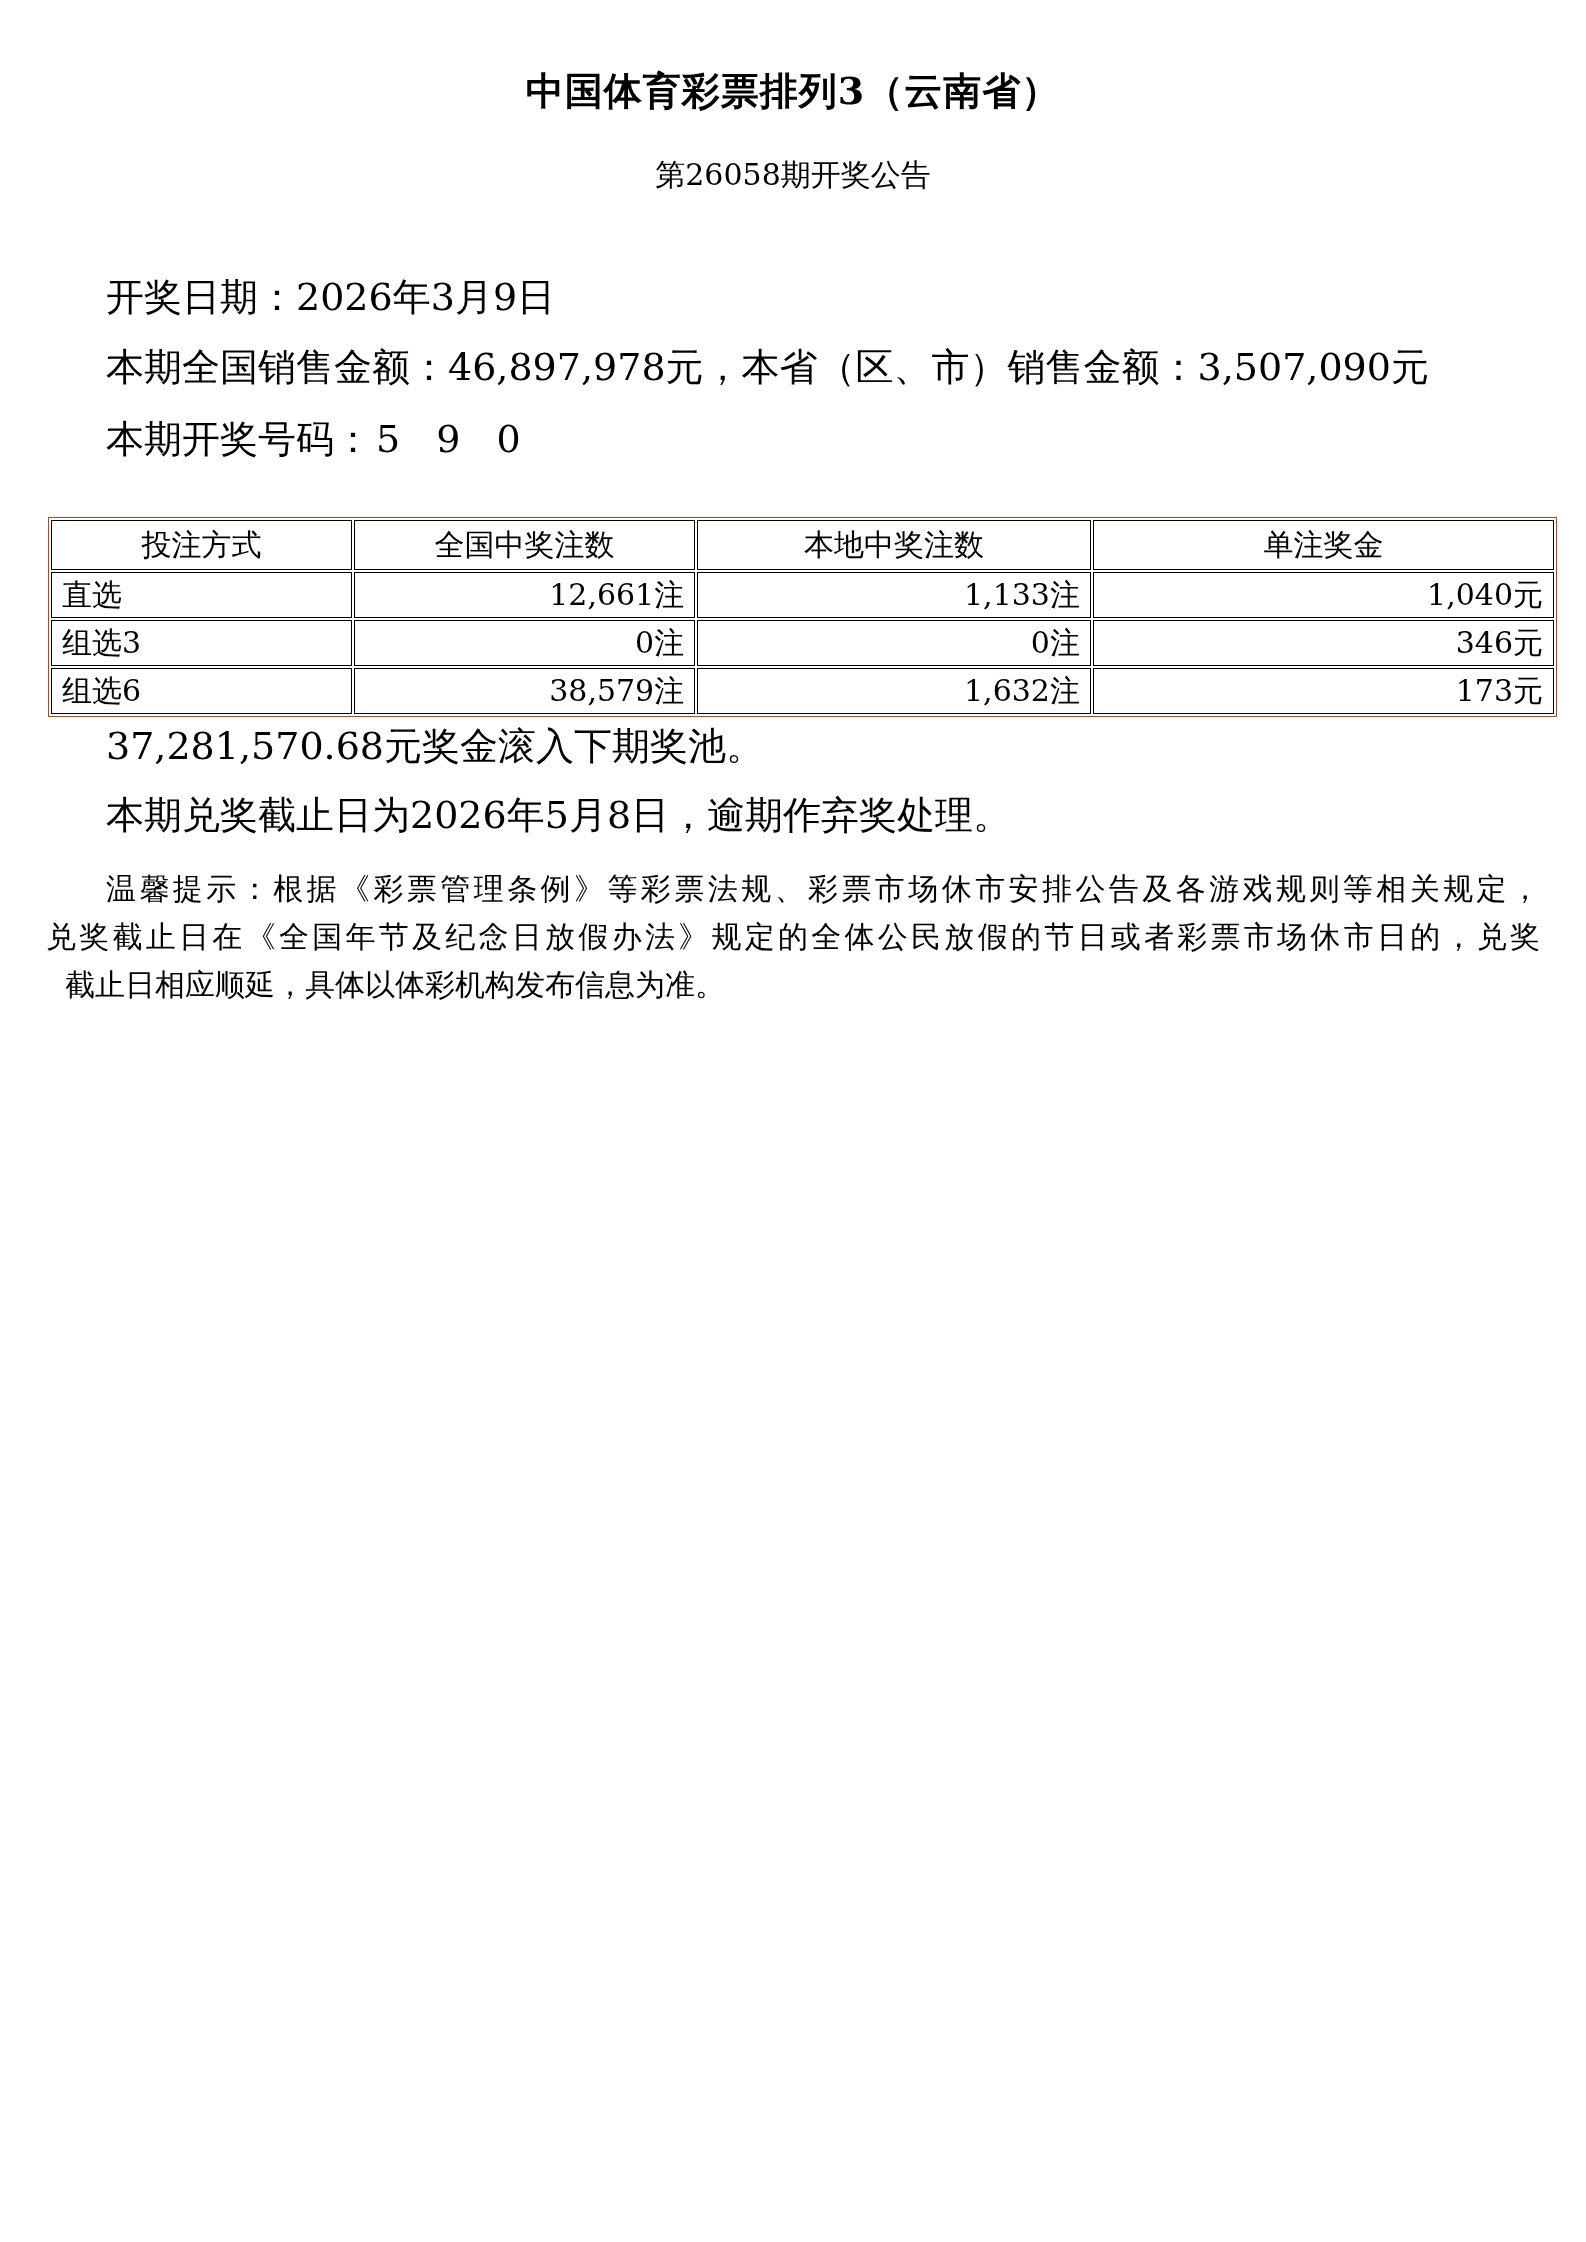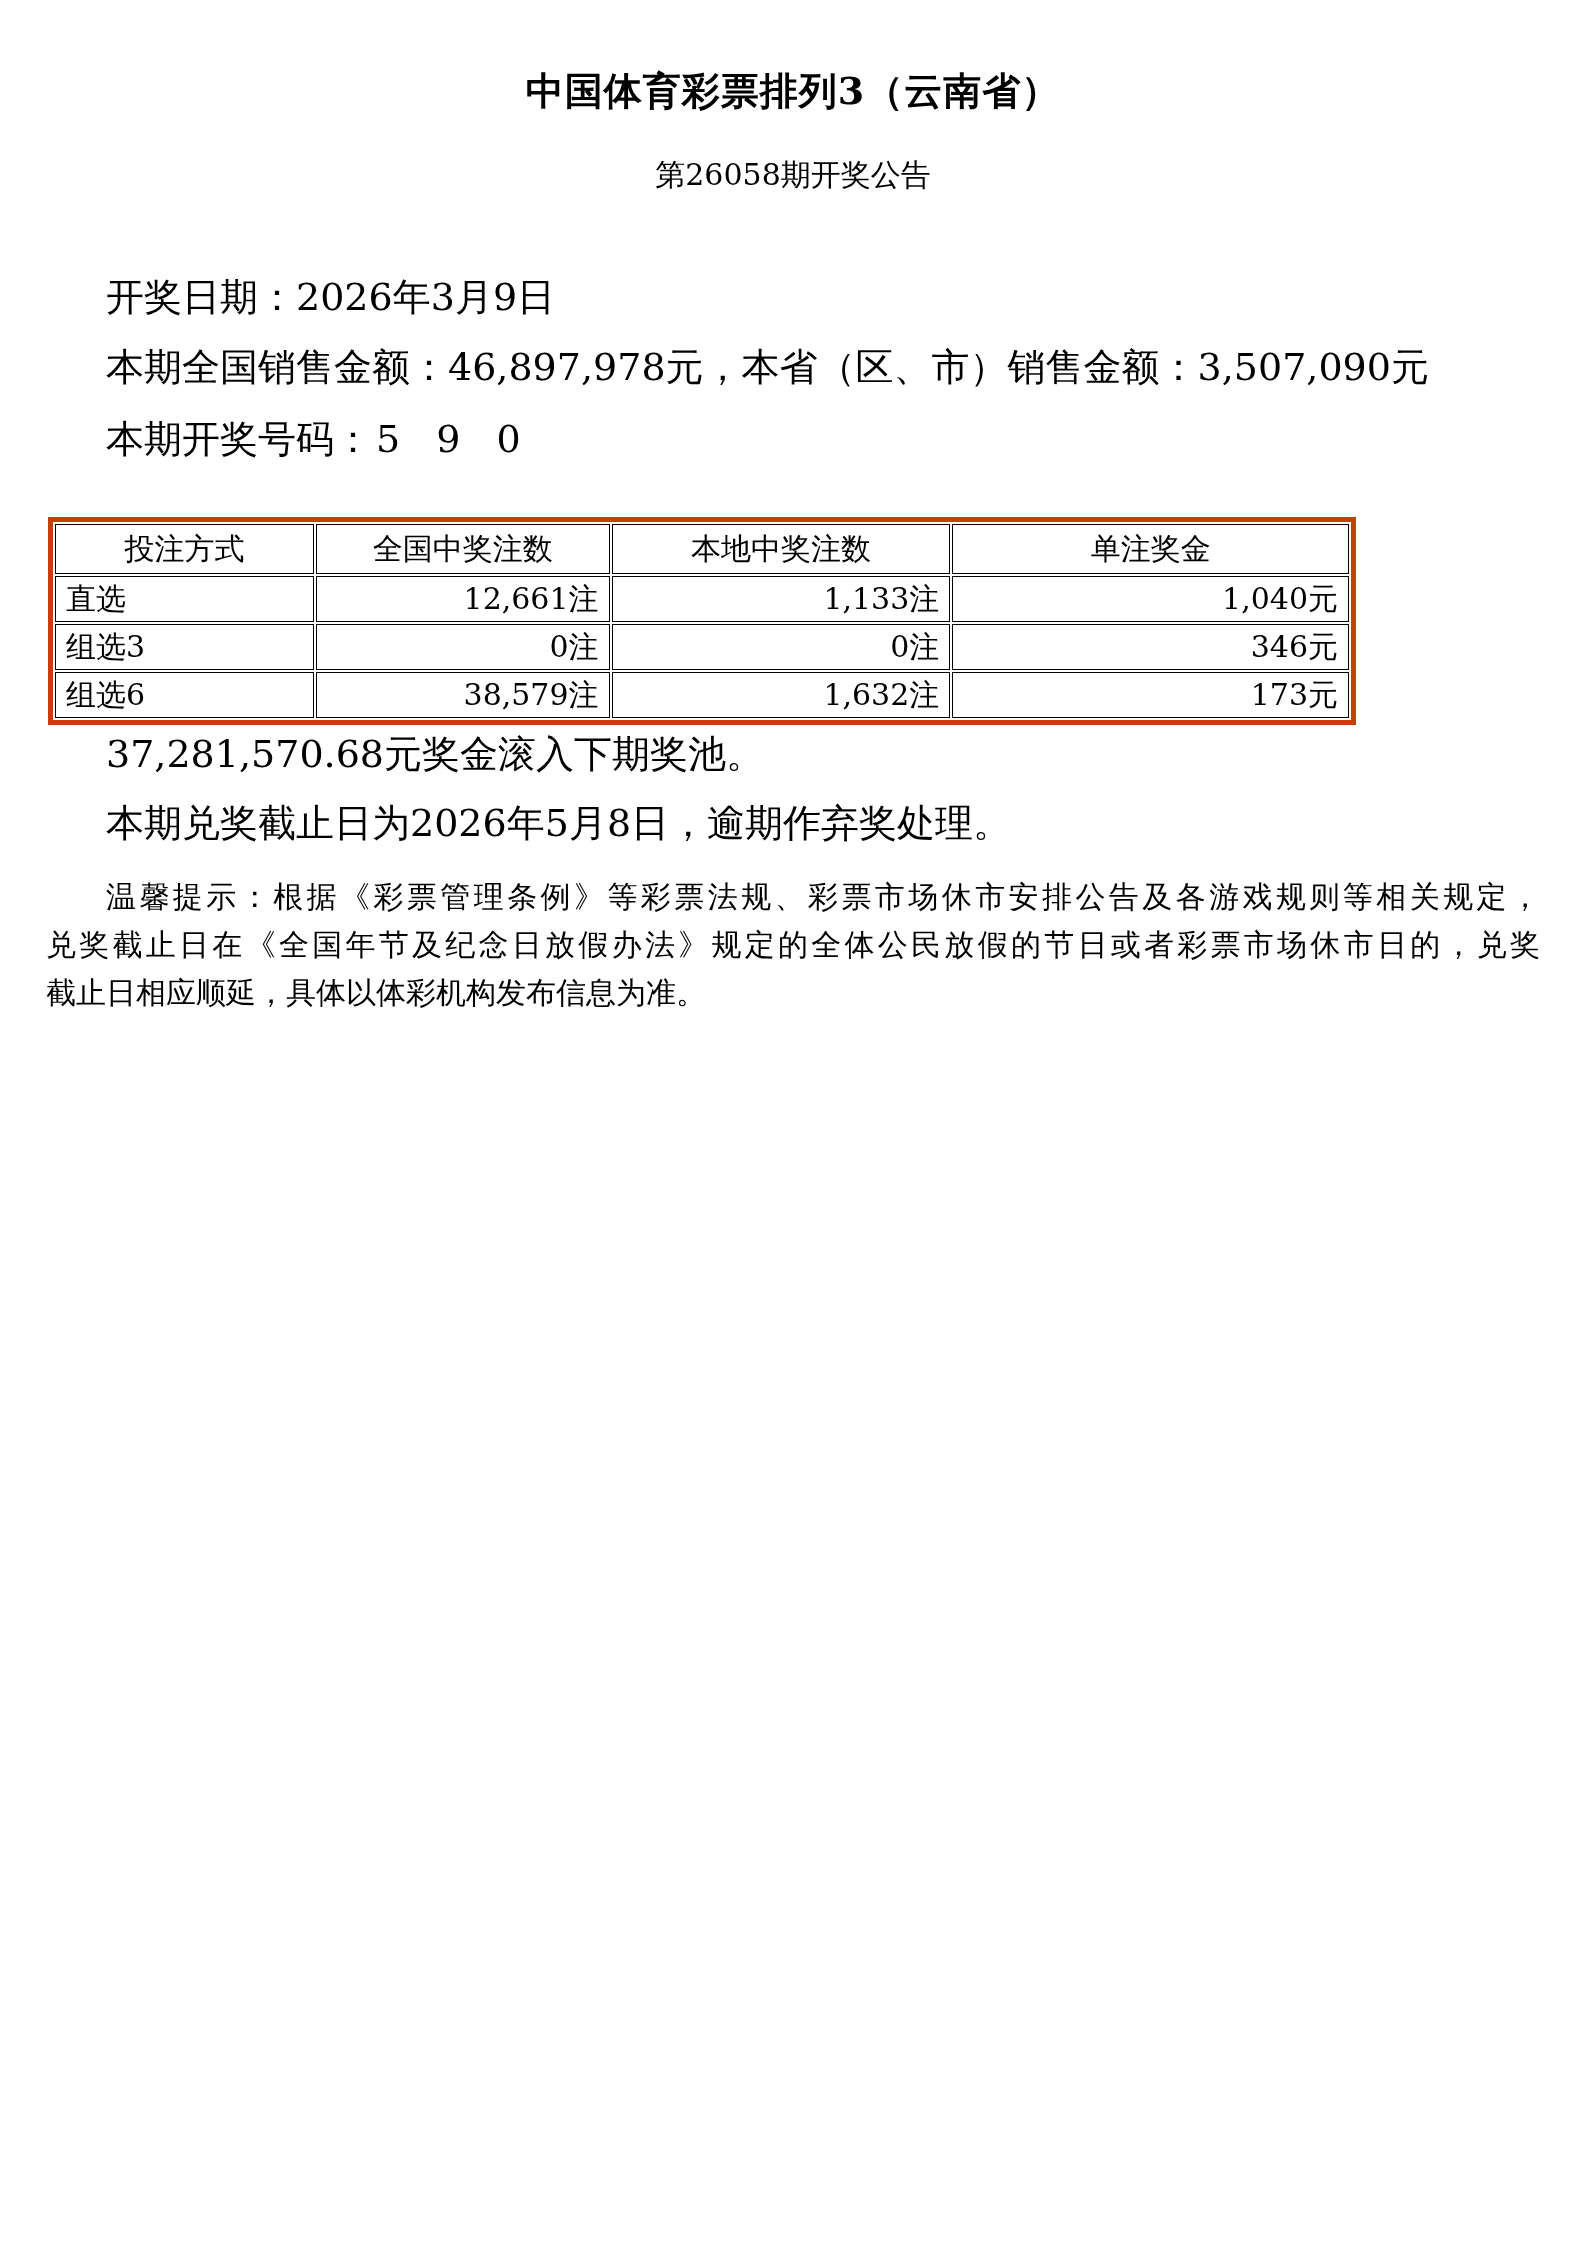--- a/index.html
+++ b/index.html
@@ -44,24 +44,24 @@
   }
   .line-date     { margin-top: 92px; }
   .line-sales    { margin-top: 40px; }
   .line-numbers  { margin-top: 42px; }
   .winning-numbers {
     letter-spacing: 12px;
     padding-left: 4px;
   }
   table.prize-table {
     margin: 63px 0 0 2px;
-    width: 1308px;
+    width: 1509px;
     border-collapse: separate;
     border-spacing: 2px;
-    border: 5px solid #c2410c;
+    border: 1px solid #c2410c;
     table-layout: fixed;
     font-size: 30px;
   }
   table.prize-table th,
   table.prize-table td {
     border: 1px solid #000000;
     font-weight: normal;
     padding: 0 10px;
     box-sizing: border-box;
     overflow: hidden;
@@ -82,20 +82,21 @@
     line-height: 48px;
   }
   .notice-line {
     text-align: justify;
     text-align-last: justify;
   }
   .notice-line.first { text-indent: 60px; }
   .notice-line.last {
     text-align: left;
     text-align-last: left;
+    margin-left: 19px;
   }
 </style>
 </head>
 <body>
 
 <div class="page">
 
   <h1 class="doc-title">中国体育彩票排列3（云南省）</h1>
 
   <h2 class="doc-subtitle">第26058期开奖公告</h2>

